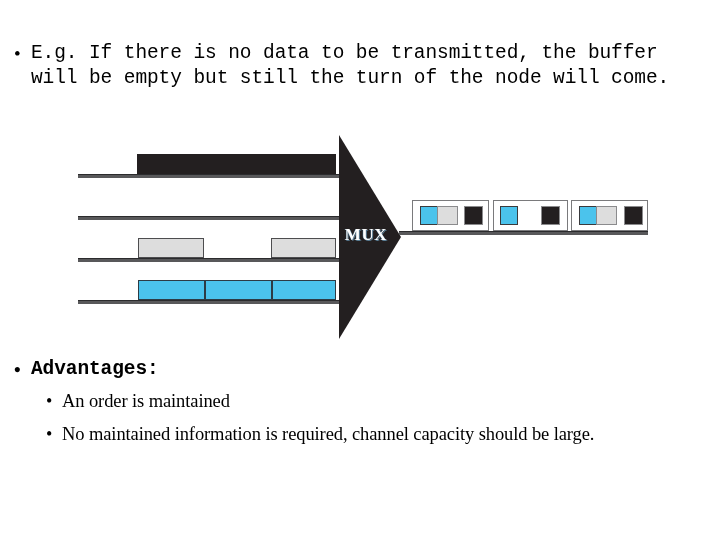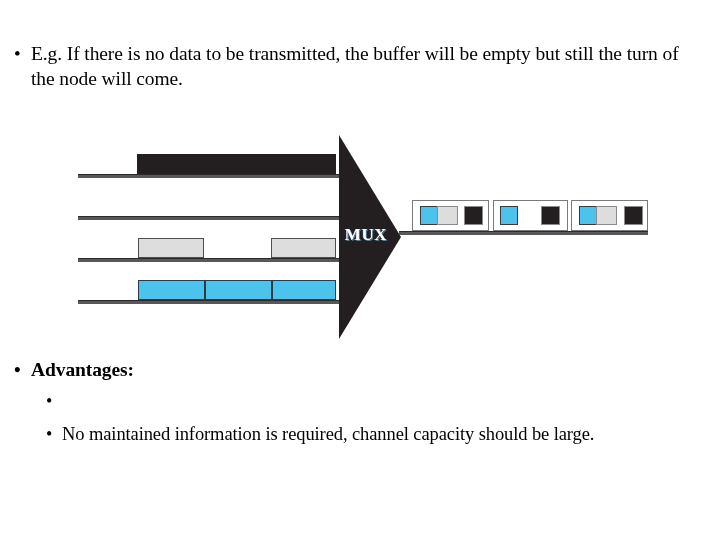--- a/index.html
+++ b/index.html
@@ -32,21 +32,21 @@
     line-height: 25px;
     letter-spacing: -0.1px;
   }
   .bullet-l1 .dot {
     width: 17px;
     flex: 0 0 17px;
     font-size: 19px;
     line-height: 25px;
     text-align: left;
   }
-  .bullet-l1 .txt { display: block; }
+  .bullet-l1 .txt { display: block; font-family: Liberation Mono, monospace; }
 
   .bullet-l2 {
     position: absolute;
     display: flex;
     align-items: flex-start;
     font-size: 18.5px;
     line-height: 24px;
     letter-spacing: -0.1px;
   }
   .bullet-l2 .dot {
@@ -240,20 +240,21 @@
 
   </div>
 
   <div class="bullet-l1" id="advantages-bullet">
     <span class="dot">•</span>
     <span class="txt">Advantages:</span>
   </div>
 
   <div class="bullet-l2" id="adv-1">
     <span class="dot">•</span>
+    <span class="txt">An order is maintained</span>
   </div>
 
   <div class="bullet-l2" id="adv-2">
     <span class="dot">•</span>
     <span class="txt">No maintained information is required, channel capacity should be large.</span>
   </div>
 
 </div>
 
 </body></html>

